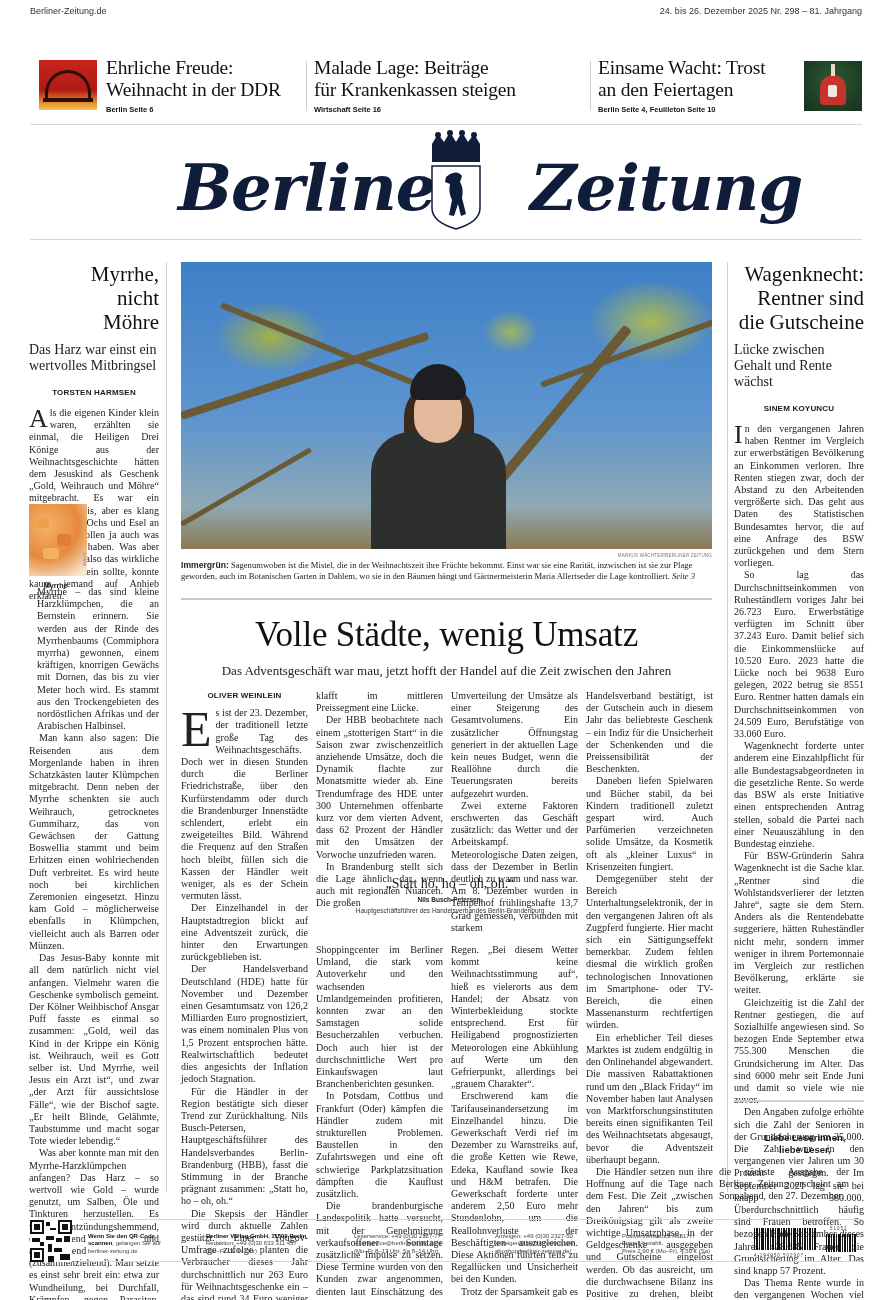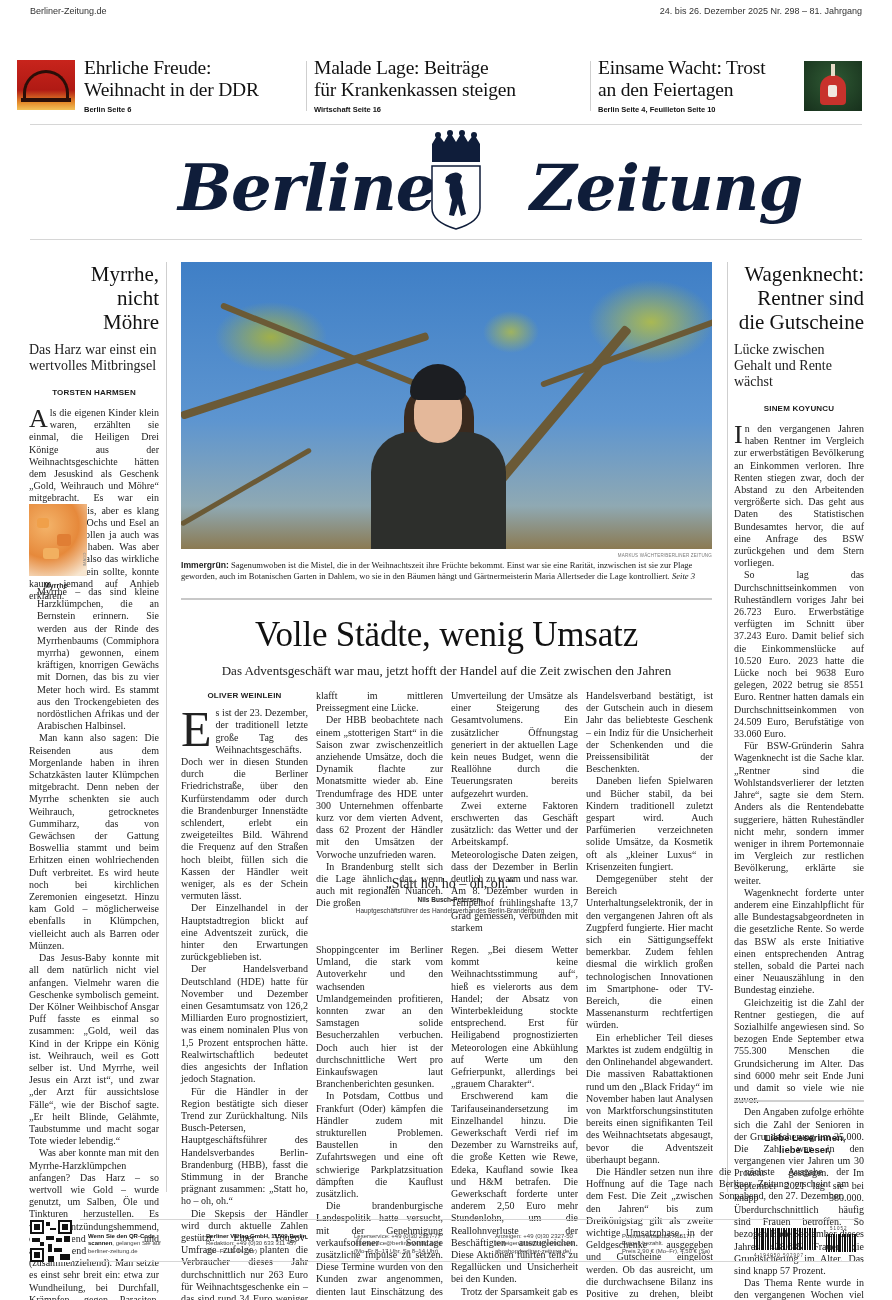--- a/index.html
+++ b/index.html
@@ -64,21 +64,21 @@
   .foot { font-family:"Liberation Sans", sans-serif; font-size:6px; line-height:7.4px; color:#444; }
   .foot b { color:#111; }
   .qr { top:1220px; left:30px; width:42px; height:42px; background:#fff; }
 </style>
 </head>
 <body>
 
 <div class="abs meta" style="left:30px;">Berliner-Zeitung.de</div>
 <div class="abs meta" style="right:30px;margin-left:8px;">24. bis 26. Dezember 2025  Nr. 298 – 81. Jahrgang</div>
 
-<div class="abs" style="top:60px;left:17px;width:270px;height:52px;padding-left:42px;">
+<div class="abs" style="top:60px;left:39px;width:270px;height:52px;padding-left:42px;">
   <div class="abs" style="left:0;top:0;width:58px;height:50px;background:linear-gradient(180deg,#c8241c 0%,#b01a14 60%,#e48a2a 85%,#f3c25a 100%);overflow:hidden;">
     <div style="position:absolute;left:6px;top:10px;width:46px;height:30px;border:3px solid #2a0e08;border-bottom:none;border-radius:23px 23px 0 0;"></div>
     <div style="position:absolute;left:4px;top:38px;width:50px;height:4px;background:#2a0e08;"></div>
   </div>
   <div class="abs" style="left:67px;top:-3px;">
     <div class="teaser-title"><span>Ehrliche Freude:</span><br><span>Weihnacht in der DDR</span></div>
     <div class="teaser-ref">Berlin Seite 6</div>
   </div>
 </div>
 <div class="abs vline" style="left:306px;top:61px;height:50px;"></div>
@@ -214,22 +214,22 @@
   <div class="side-head">
     <span>Wagenknecht:</span><br>
     <span>Rentner sind</span><br>
     <span>die Gutscheine</span>
   </div>
   <div class="side-sub">Lücke zwischen Gehalt und Rente wächst</div>
   <div class="author" style="margin-top:14px;">SINEM KOYUNCU</div>
   <div class="body-text" style="margin-top:10px;">
     <p class="first"><span class="dropcap-a">I</span><span>n den vergangenen Jahren haben Rentner im Vergleich zur erwerbstätigen Bevölkerung an Einkommen verloren. Ihre Renten stiegen zwar, doch der Abstand zu den Arbeitenden vergrößerte sich. Das geht aus Daten des Statistischen Bundesamtes hervor, die auf eine Anfrage des BSW zurückgehen und dem Stern vorliegen.</span></p>
     <p>So lag das Durchschnittseinkommen von Ruheständlern voriges Jahr bei 26.723 Euro. Erwerbstätige verfügten im Schnitt über 37.243 Euro. Damit belief sich die Einkommenslücke auf 10.520 Euro. 2023 hatte die Lücke noch bei 9638 Euro gelegen, 2022 betrug sie 8551 Euro. Rentner hatten damals ein Durchschnittseinkommen von 24.509 Euro, Berufstätige von 33.060 Euro.</p>
+    <p>Wagenknecht forderte unter anderem eine Einzahlpflicht für alle Bundestagsabgeordneten in die gesetzliche Rente. So werde das BSW als erste Initiative einen entsprechenden Antrag stellen, sobald die Partei nach einer Neuauszählung in den Bundestag einziehe.</p>
     <p>Für BSW-Gründerin Sahra Wagenknecht ist die Sache klar. „Rentner sind die Wohlstandsverlierer der letzten Jahre“, sagte sie dem Stern. Anders als die Rentendebatte suggeriere, hätten Ruheständler nicht mehr, sondern immer weniger in ihrem Portemonnaie im Vergleich zur restlichen Bevölkerung, erklärte sie weiter.</p>
-    <p>Wagenknecht forderte unter anderem eine Einzahlpflicht für alle Bundestagsabgeordneten in die gesetzliche Rente. So werde das BSW als erste Initiative einen entsprechenden Antrag stellen, sobald die Partei nach einer Neuauszählung in den Bundestag einziehe.</p>
     <p>Gleichzeitig ist die Zahl der Rentner gestiegen, die auf Sozialhilfe angewiesen sind. So bezogen Ende September etwa 755.300 Menschen die Grundsicherung im Alter. Das sind 6000 mehr seit Ende Juni und damit so viele wie nie zuvor.</p>
     <p>Den Angaben zufolge erhöhte sich die Zahl der Senioren in der Grundsicherung um 25.000. Die Zahl war in den vergangenen vier Jahren um 30 Prozent gestiegen. Im September 2021 lag sie bei knapp 580.000. Überdurchschnittlich häufig sind Frauen betroffen. So bezogen Ende September dieses Jahres 428.685 Frauen die Grundsicherung im Alter. Das sind knapp 57 Prozent.</p>
     <p>Das Thema Rente wurde in den vergangenen Wochen viel in der Politik diskutiert. Die Koalition hatte im Dezember ein umstrittenes Rentenpaket beschlossen, das größtenteils Anfang des neuen Jahres in Kraft treten soll. Außerdem wird das Kabinett eine Kommission einsetzen, die grundlegende Reformschritte für die Altersvorsorge vorschlagen soll. Diese sollen bis Mitte nächsten Jahres vorgestellt werden.</p>
   </div>
 </div>
 <div class="abs hline" style="left:734px;top:1100px;width:130px;background:#cfcfcf;height:1.5px;"></div>
 <div class="abs notice-title"><span>Liebe Leserinnen,</span><br><span>liebe Leser,</span></div>
 <div class="abs body-text" style="left:719px;top:1166px;width:130px;">die nächste Ausgabe der Berliner Zeitung erscheint am Sonnabend, den 27. Dezember.</div>
 
 <div class="abs hline" style="left:80px;top:1219px;width:782px;"></div>

